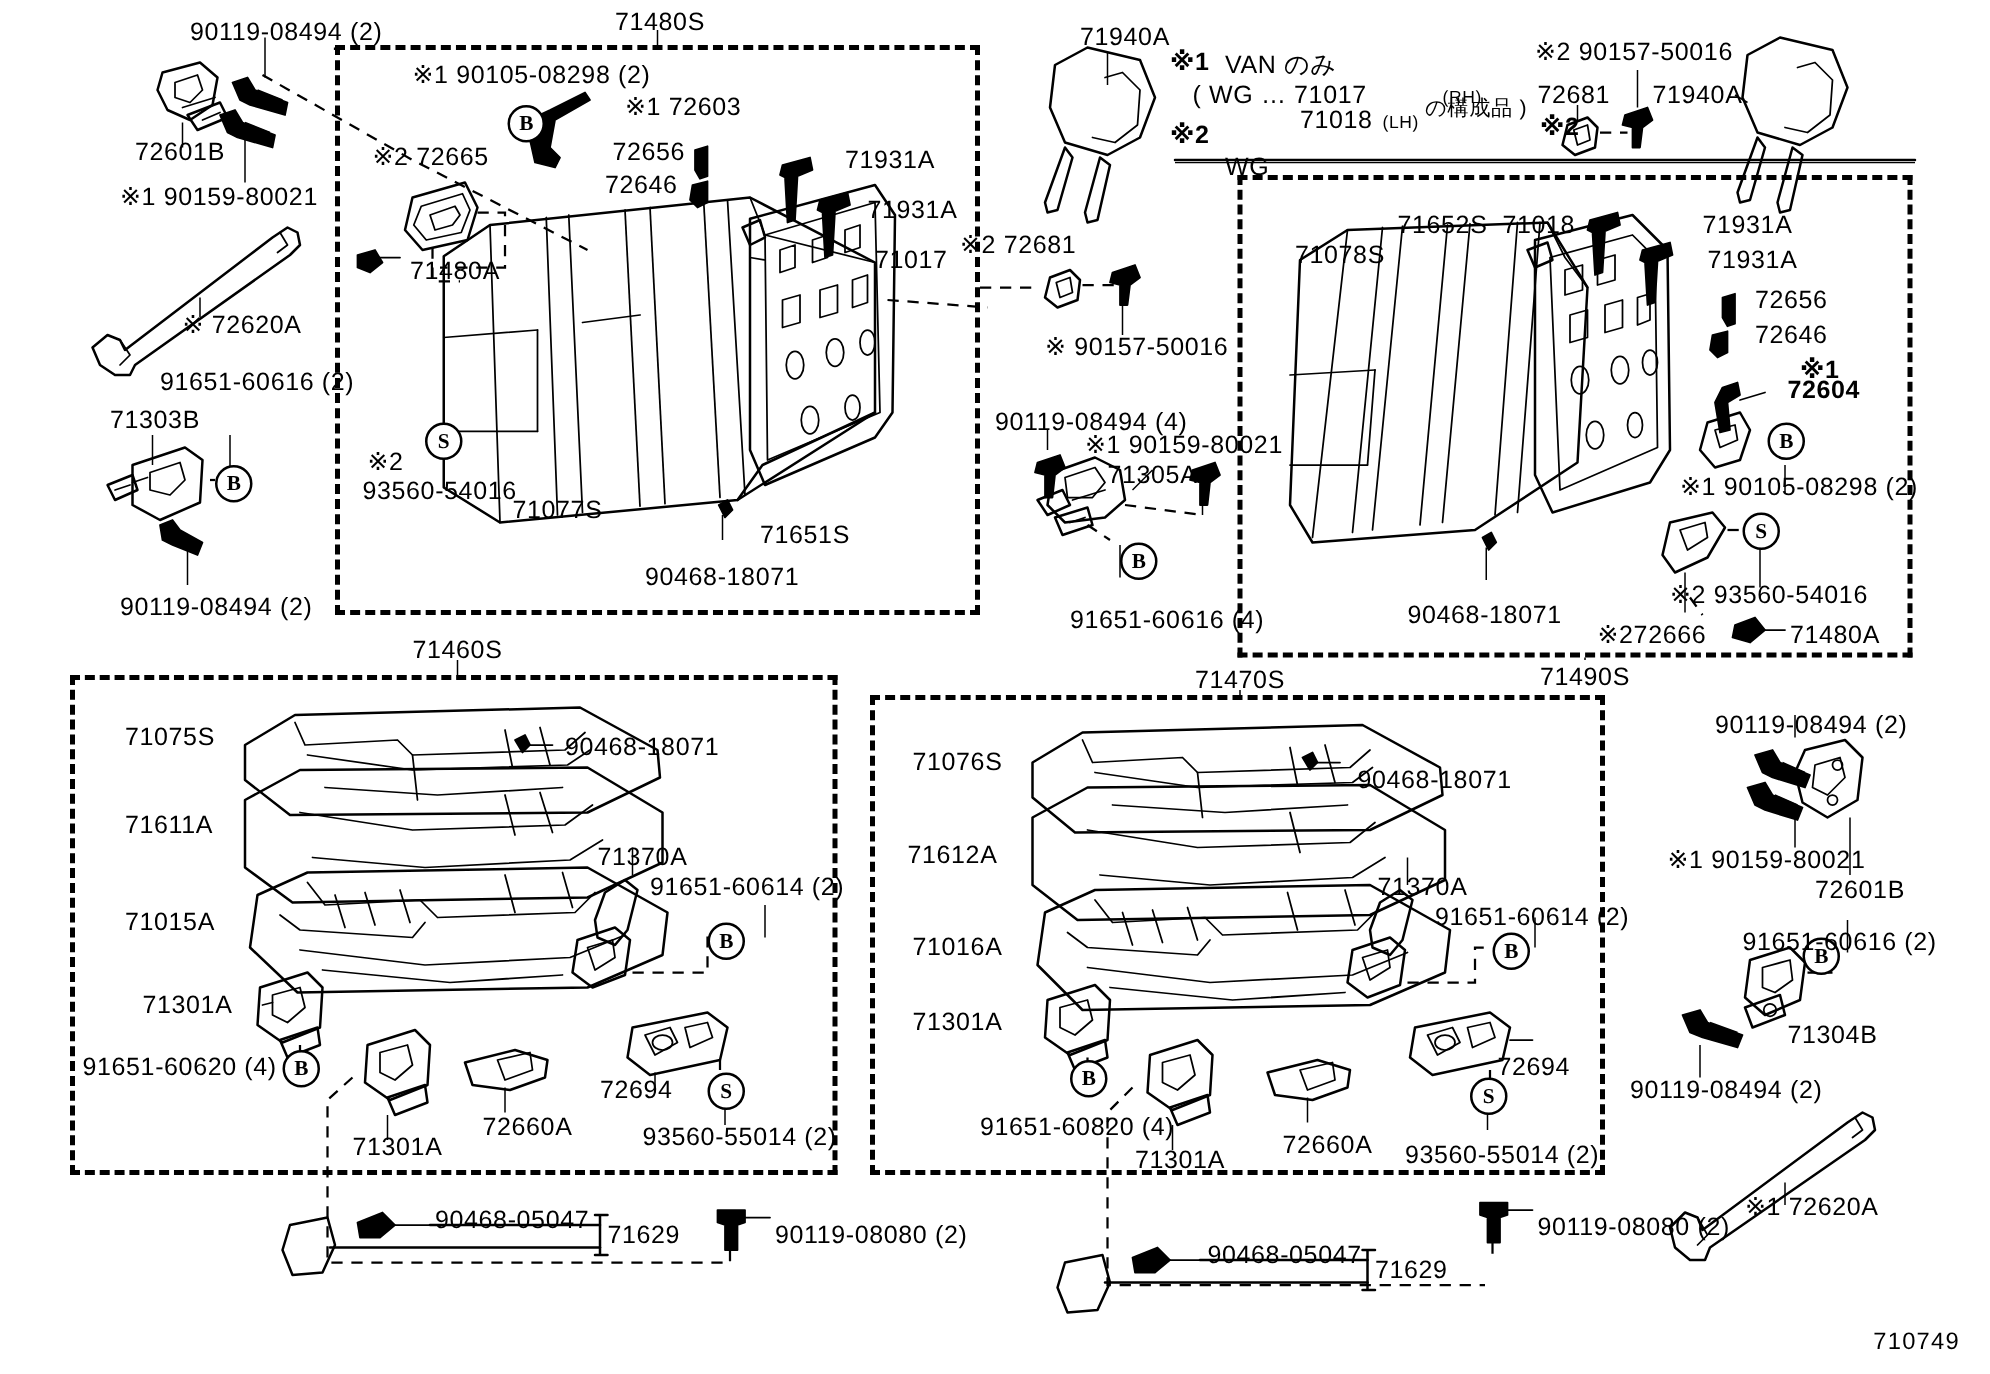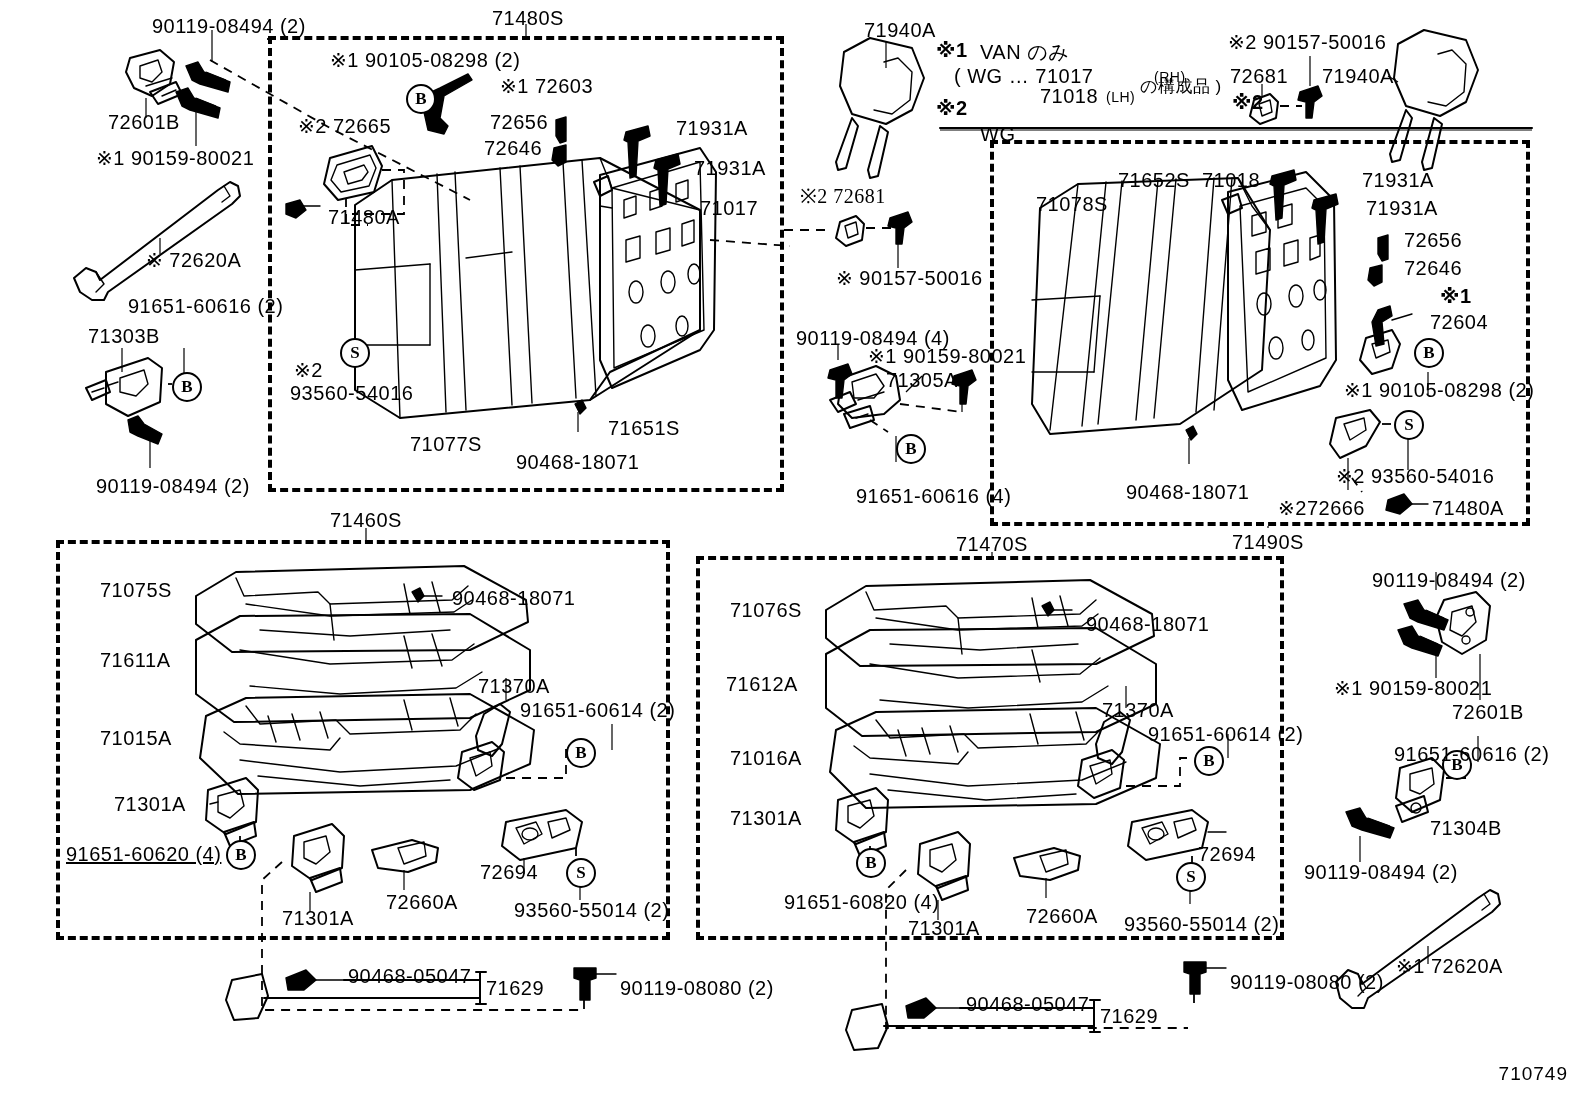--- a/index.html
+++ b/index.html
@@ -509,25 +509,25 @@
   <div class="lbl" style="left:500px;top:76px;">※1 72603</div>
   <div class="lbl" style="left:490px;top:112px;">72656</div>
   <div class="lbl" style="left:484px;top:138px;">72646</div>
   <div class="lbl" style="left:676px;top:118px;">71931A</div>
   <div class="lbl" style="left:694px;top:158px;">71931A</div>
   <div class="lbl" style="left:700px;top:198px;text-align:center;">71017</div>
   <div class="lbl" style="left:298px;top:116px;">※2  72665</div>
   <div class="lbl" style="left:328px;top:207px;">71480A</div>
   <div class="lbl" style="left:294px;top:360px;">※2</div>
   <div class="lbl" style="left:290px;top:383px;">93560-54016</div>
-  <div class="lbl" style="left:410px;top:398px;margin-top:36px;">71077S</div>
+  <div class="lbl" style="left:410px;top:398px;">71077S</div>
   <div class="lbl" style="left:516px;top:452px;">90468-18071</div>
   <div class="lbl" style="left:592px;top:418px;margin-left:16px;">71651S</div>
 
-  <div class="lbl" style="left:800px;top:186px;font-family:Liberation Serif, serif;">※2 72681</div>
+  <div class="lbl" style="left:768px;top:186px;">※2 72681</div>
   <div class="lbl" style="left:836px;top:268px;">※ 90157-50016</div>
   <div class="lbl" style="left:796px;top:328px;">90119-08494 (4)</div>
   <div class="lbl" style="left:868px;top:346px;">※1 90159-80021</div>
   <div class="lbl" style="left:886px;top:370px;">71305A</div>
   <div class="lbl" style="left:856px;top:486px;">91651-60616 (4)</div>
 
   <div class="lbl" style="left:864px;top:20px;">71940A</div>
   <div class="lbl" style="left:1322px;top:66px;">71940A</div>
   <div class="lbl" style="left:1230px;top:66px;">72681</div>
   <div class="lbl bold" style="left:1232px;top:92px;">※2</div>
@@ -544,32 +544,32 @@
   <div class="lbl" style="left:980px;top:100px;margin-top:24px;">WG</div>
 
   <div class="lbl" style="left:1118px;top:170px;">71652S</div>
   <div class="lbl" style="left:1202px;top:170px;">71018</div>
   <div class="lbl" style="left:1036px;top:194px;">71078S</div>
   <div class="lbl" style="left:1362px;top:170px;">71931A</div>
   <div class="lbl" style="left:1366px;top:198px;">71931A</div>
   <div class="lbl" style="left:1404px;top:230px;">72656</div>
   <div class="lbl" style="left:1404px;top:258px;">72646</div>
   <div class="lbl bold" style="left:1440px;top:286px;">※1</div>
-  <div class="lbl" style="left:1430px;top:312px;">72604</div>
+  <div class="lbl" style="left:1430px;top:302px;font-weight:bold;">72604</div>
   <div class="lbl" style="left:1344px;top:380px;">※1 90105-08298 (2)</div>
   <div class="lbl" style="left:1336px;top:466px;">※2 93560-54016</div>
   <div class="lbl" style="left:1126px;top:482px;">90468-18071</div>
   <div class="lbl" style="left:1278px;top:498px;">※272666</div>
   <div class="lbl" style="left:1432px;top:498px;">71480A</div>
 
   <div class="lbl" style="left:100px;top:580px;">71075S</div>
   <div class="lbl" style="left:100px;top:650px;">71611A</div>
   <div class="lbl" style="left:100px;top:728px;">71015A</div>
   <div class="lbl" style="left:114px;top:794px;">71301A</div>
-  <div class="lbl" style="left:66px;top:844px;text-decoration:underline;">91651-60620 (4)</div>
+  <div class="lbl" style="left:66px;top:844px;">91651-60620 (4)</div>
   <div class="lbl" style="left:282px;top:908px;">71301A</div>
   <div class="lbl" style="left:452px;top:588px;">90468-18071</div>
   <div class="lbl" style="left:478px;top:676px;">71370A</div>
   <div class="lbl" style="left:520px;top:700px;">91651-60614 (2)</div>
   <div class="lbl" style="left:480px;top:862px;">72694</div>
   <div class="lbl" style="left:514px;top:900px;">93560-55014 (2)</div>
   <div class="lbl" style="left:386px;top:892px;">72660A</div>
 
   <div class="lbl" style="left:730px;top:600px;">71076S</div>
   <div class="lbl" style="left:726px;top:674px;">71612A</div>

